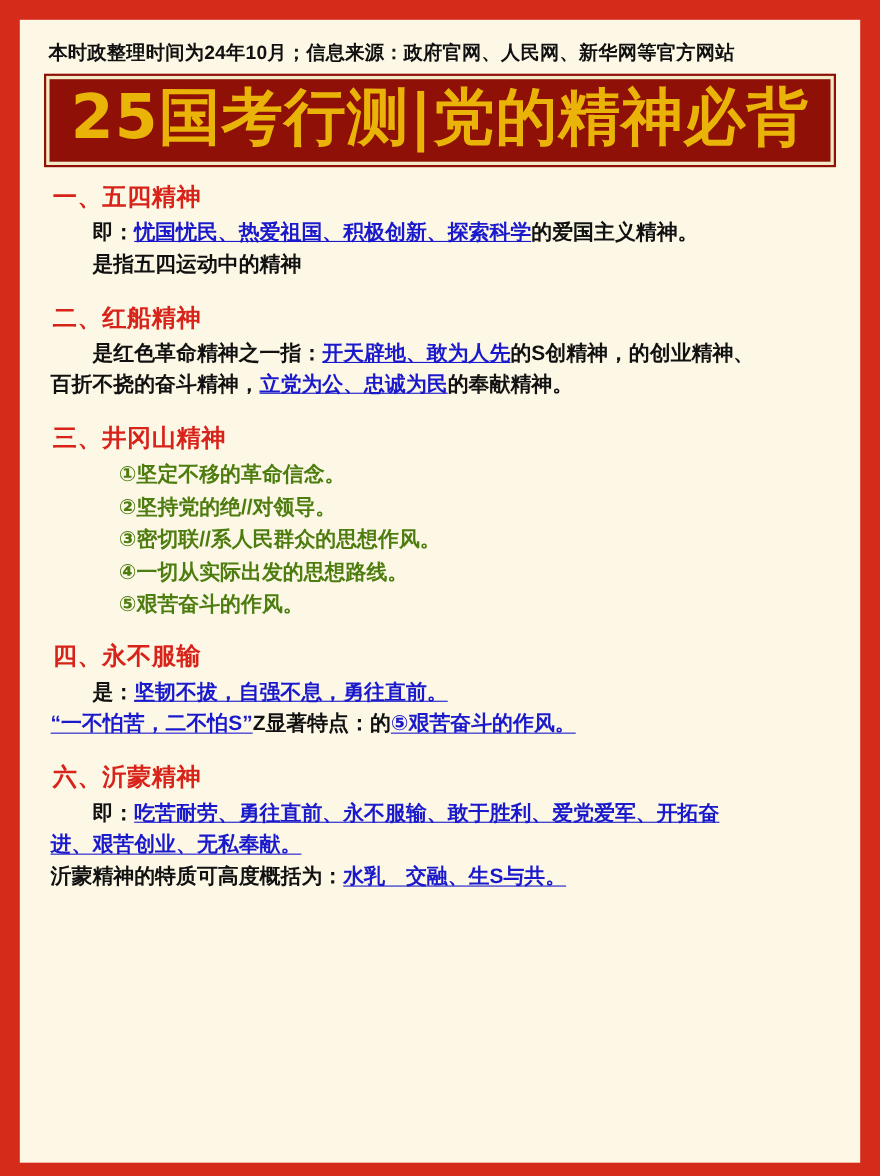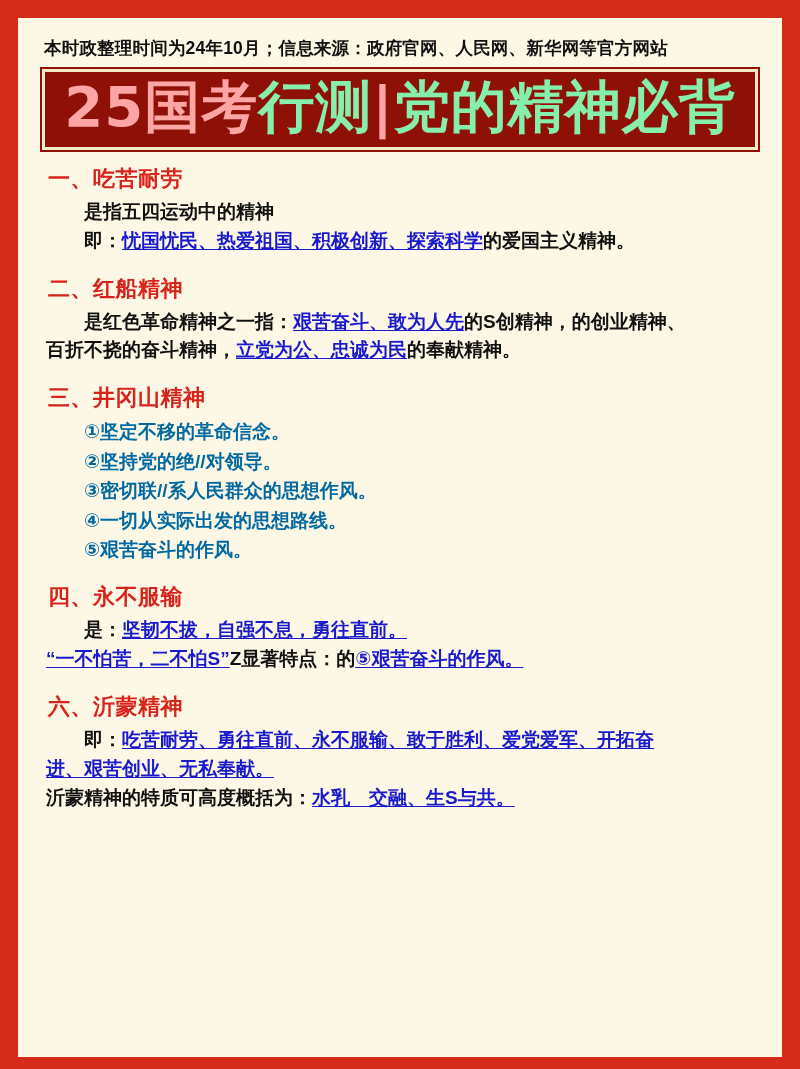--- a/index.html
+++ b/index.html
@@ -48,22 +48,22 @@
     margin: 0 2px 14px 2px;
   }
   .title-text {
     font-size: 56px;
     font-weight: bold;
     line-height: 1.05;
     white-space: nowrap;
     letter-spacing: 1px;
     font-family: "DejaVu Sans", "Liberation Sans", sans-serif;
   }
-  .t-white { color: #fca5a5; }
-  .t-yellow { color: #86efac; }
+  .t-white { color: #eab308; }
+  .t-yellow { color: #eab308; }
   .section {
     margin: 0 0 10px 0;
   }
   .sec-head {
     color: #d8231a;
     font-size: 22px;
     font-weight: bold;
     margin: 0 0 4px 8px;
     letter-spacing: 0.5px;
   }
@@ -79,52 +79,52 @@
   }
   .u {
     color: #1a1acc;
     text-decoration: underline;
     text-underline-offset: 2px;
   }
   .hl {
     background: #ffe94d;
   }
   .list-line {
-    color: #0369a1;
+    color: #4d7c0f;
     font-size: 19px;
     font-weight: bold;
     line-height: 1.55;
-    margin-left: 44px;
+    margin-left: 68px;
   }
   .sec-gap { height: 8px; }
 </style>
 </head>
 <body>
 
 <div class="page">
   <div class="sheet">
 
     <div class="source-line">本时政整理时间为24年10月；信息来源：政府官网、人民网、新华网等官方网站</div>
 
     <div class="title-banner">
       <div class="title-text">
         <span class="t-white">25国考</span><span class="t-yellow">行测</span><span class="t-white">|</span><span class="t-yellow">党的精神必背</span>
       </div>
     </div>
 
     <div id="sections-root">
         <div class="section">
-          <div class="sec-head">一、吃苦耐劳</div>
+          <div class="sec-head">一、五四精神</div>
+          <div class="body-line indent"><span class="">即：</span><span class="u ">忧国忧民、热爱祖国、积极创新、探索科学</span><span class="">的爱国主义精神。</span></div>
           <div class="body-line indent"><span class="">是指五四运动中的精神</span></div>
-          <div class="body-line indent"><span class="">即：</span><span class="u ">忧国忧民、热爱祖国、积极创新、探索科学</span><span class="">的爱国主义精神。</span></div>
           <div class="sec-gap"></div>
         </div>
         <div class="section">
           <div class="sec-head">二、红船精神</div>
-          <div class="body-line indent"><span class="">是红色革命精神之一指：</span><span class="u ">艰苦奋斗、敢为人先</span><span class="">的S创精神，的创业精神、</span></div>
+          <div class="body-line indent"><span class="">是红色革命精神之一指：</span><span class="u ">开天辟地、敢为人先</span><span class="">的S创精神，的创业精神、</span></div>
           <div class="body-line"><span class="">百折不挠的奋斗精神，</span><span class="u ">立党为公、忠诚为民</span><span class="">的奉献精神。</span></div>
           <div class="sec-gap"></div>
         </div>
         <div class="section">
           <div class="sec-head">三、井冈山精神</div>
           <div class="list-line">①坚定不移的革命信念。</div>
           <div class="list-line">②坚持党的绝//对领导。</div>
           <div class="list-line">③密切联//系人民群众的思想作风。</div>
           <div class="list-line">④一切从实际出发的思想路线。</div>
           <div class="list-line">⑤艰苦奋斗的作风。</div>

